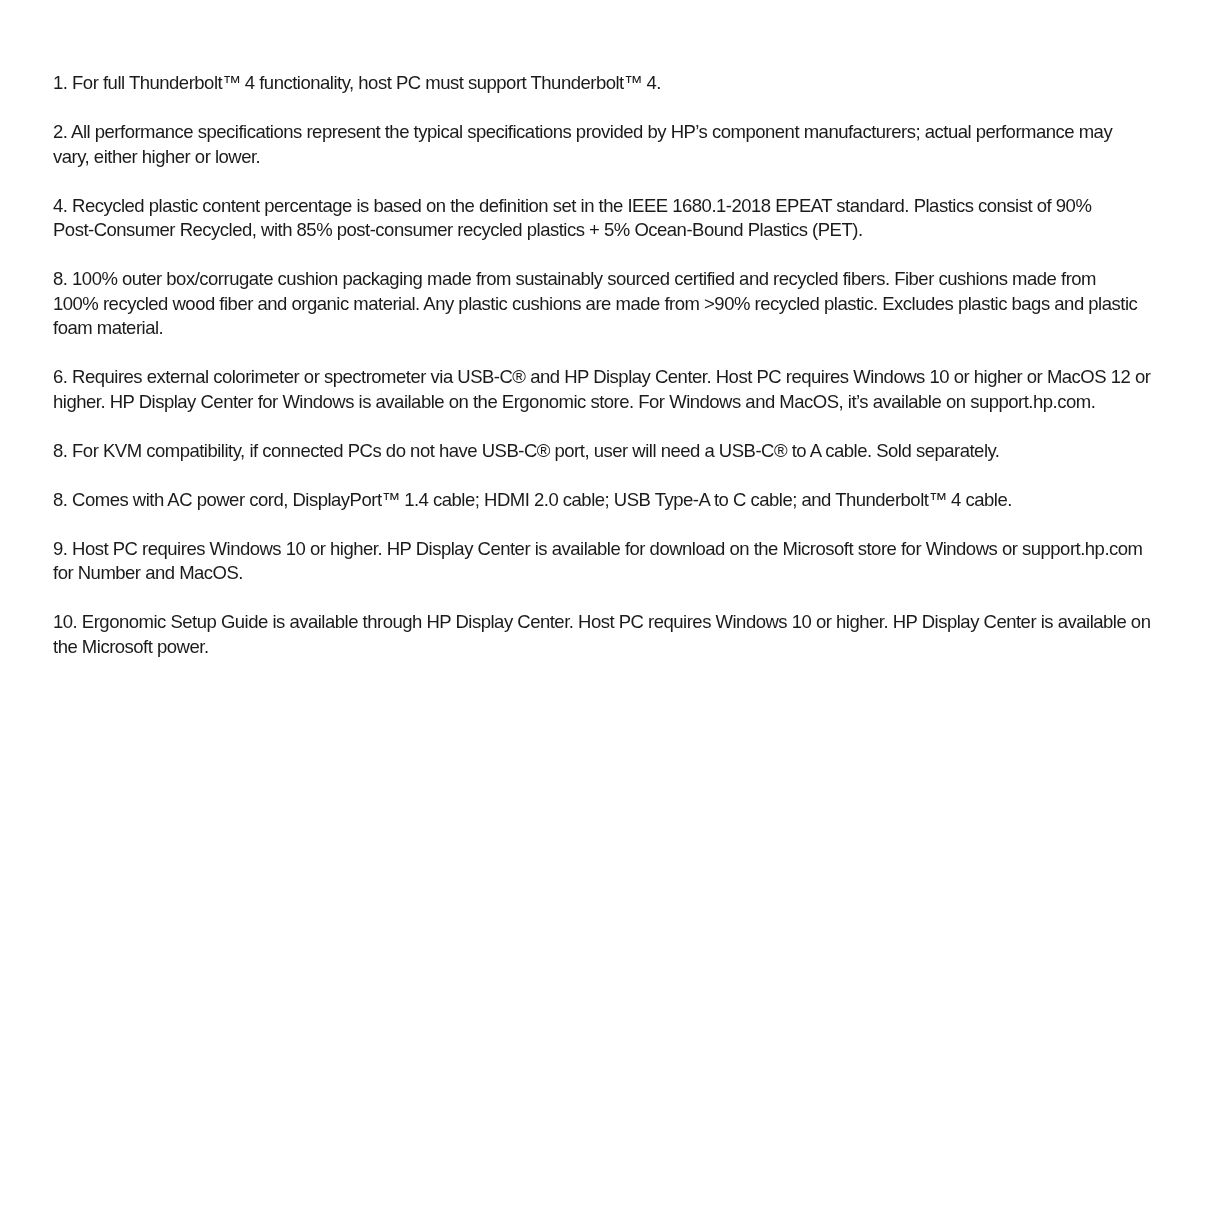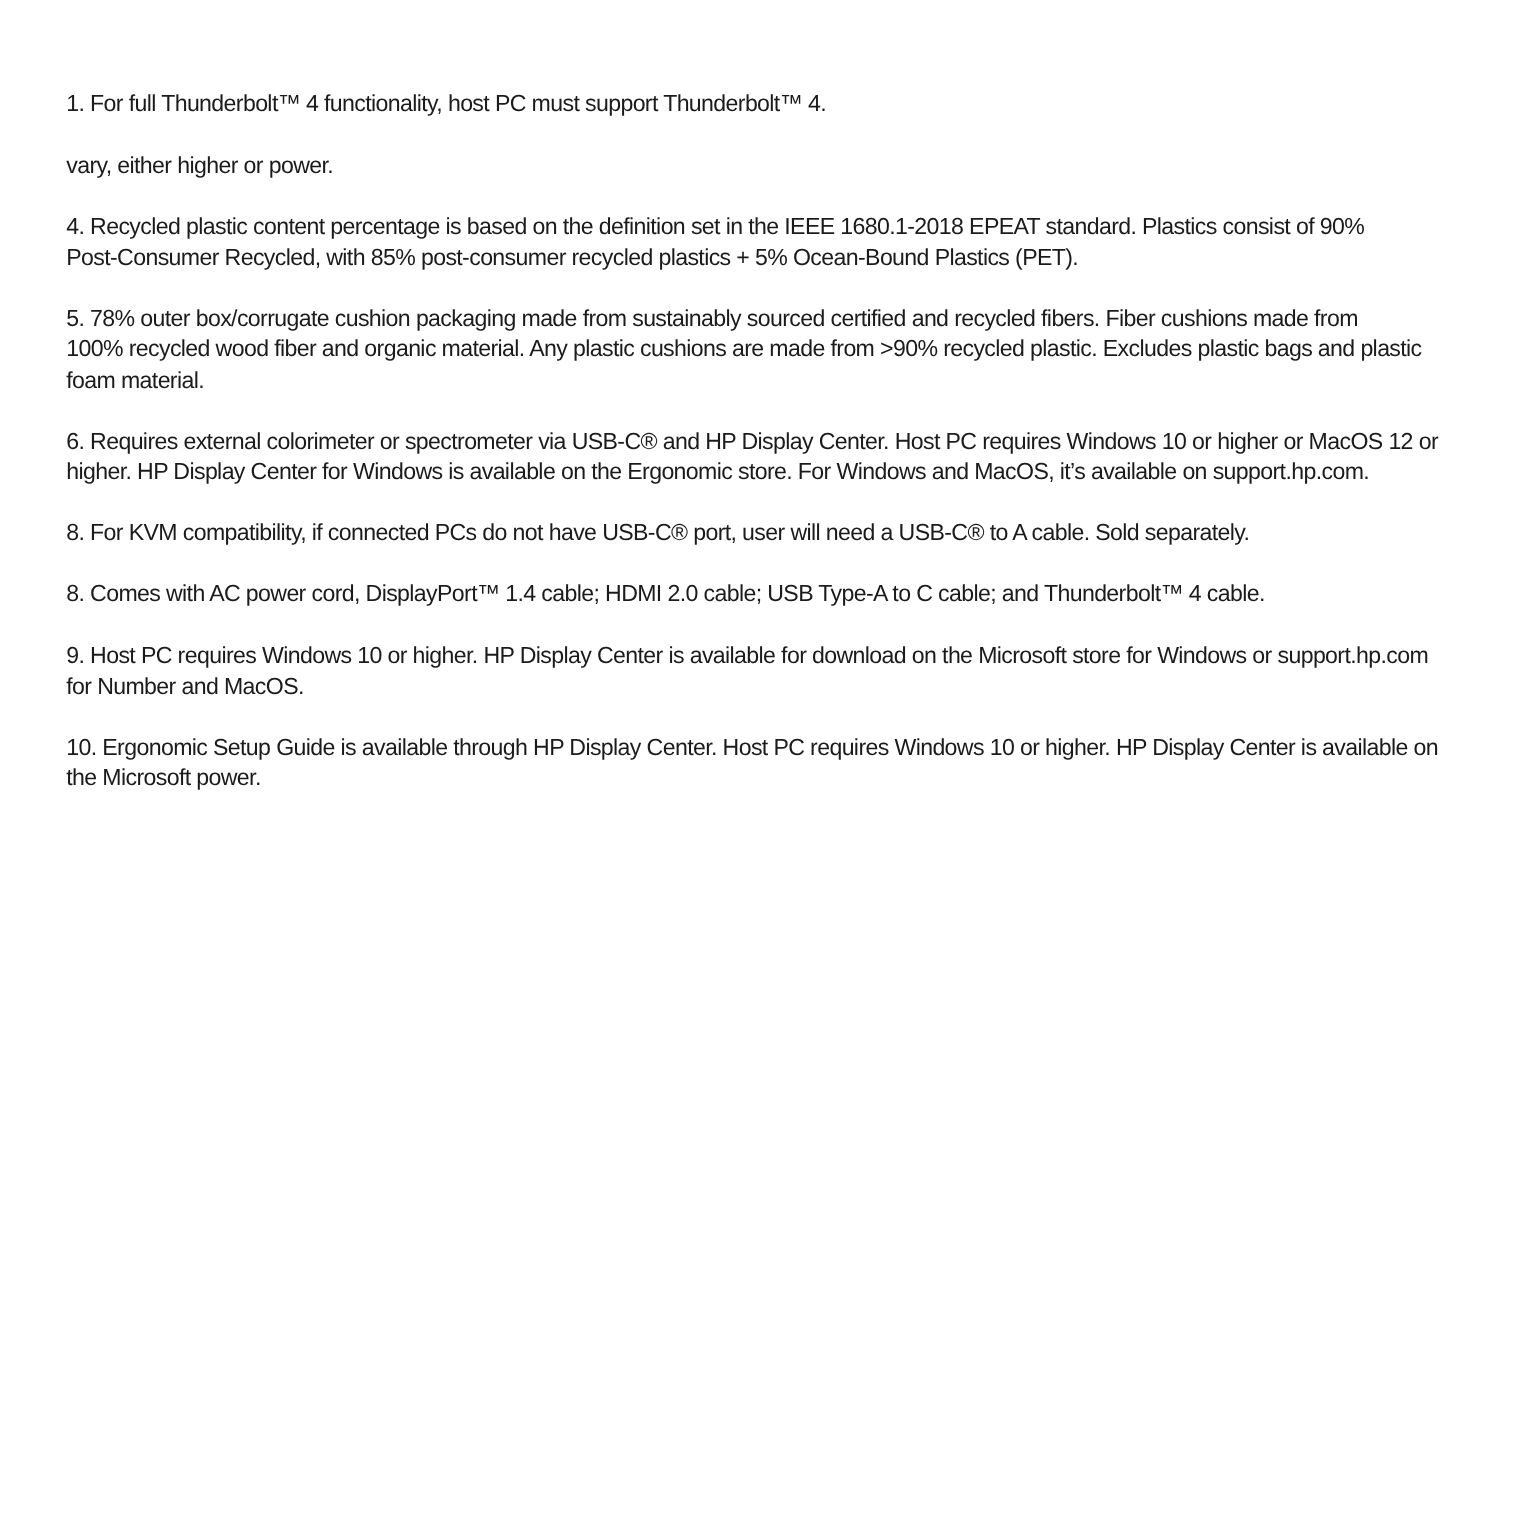--- a/index.html
+++ b/index.html
@@ -36,31 +36,32 @@
 </head>
 <body>
 
 <main class="page">
 
   <p class="footnote">
     <span class="line">1. For full Thunderbolt™ 4 functionality, host PC must support Thunderbolt™ 4.</span>
   </p>
 
   <p class="footnote">
-    <span class="line">vary, either higher or power.</span>
+    <span class="line">2. All performance specifications represent the typical specifications provided by HP’s component manufacturers; actual performance may</span>
+    <span class="line">vary, either higher or lower.</span>
   </p>
 
 
   <p class="footnote">
     <span class="line">4. Recycled plastic content percentage is based on the definition set in the IEEE 1680.1-2018 EPEAT standard. Plastics consist of 90%</span>
     <span class="line">Post-Consumer Recycled, with 85% post-consumer recycled plastics + 5% Ocean-Bound Plastics (PET).</span>
   </p>
 
   <p class="footnote">
-    <span class="line">5. 78% outer box/corrugate cushion packaging made from sustainably sourced certified and recycled fibers. Fiber cushions made from</span>
+    <span class="line">8. 100% outer box/corrugate cushion packaging made from sustainably sourced certified and recycled fibers. Fiber cushions made from</span>
     <span class="line">100% recycled wood fiber and organic material. Any plastic cushions are made from &gt;90% recycled plastic. Excludes plastic bags and plastic</span>
     <span class="line">foam material.</span>
   </p>
 
   <p class="footnote">
     <span class="line">6. Requires external colorimeter or spectrometer via USB-C® and HP Display Center. Host PC requires Windows 10 or higher or MacOS 12 or</span>
     <span class="line">higher. HP Display Center for Windows is available on the Ergonomic store. For Windows and MacOS, it’s available on support.hp.com.</span>
   </p>
 
   <p class="footnote">

